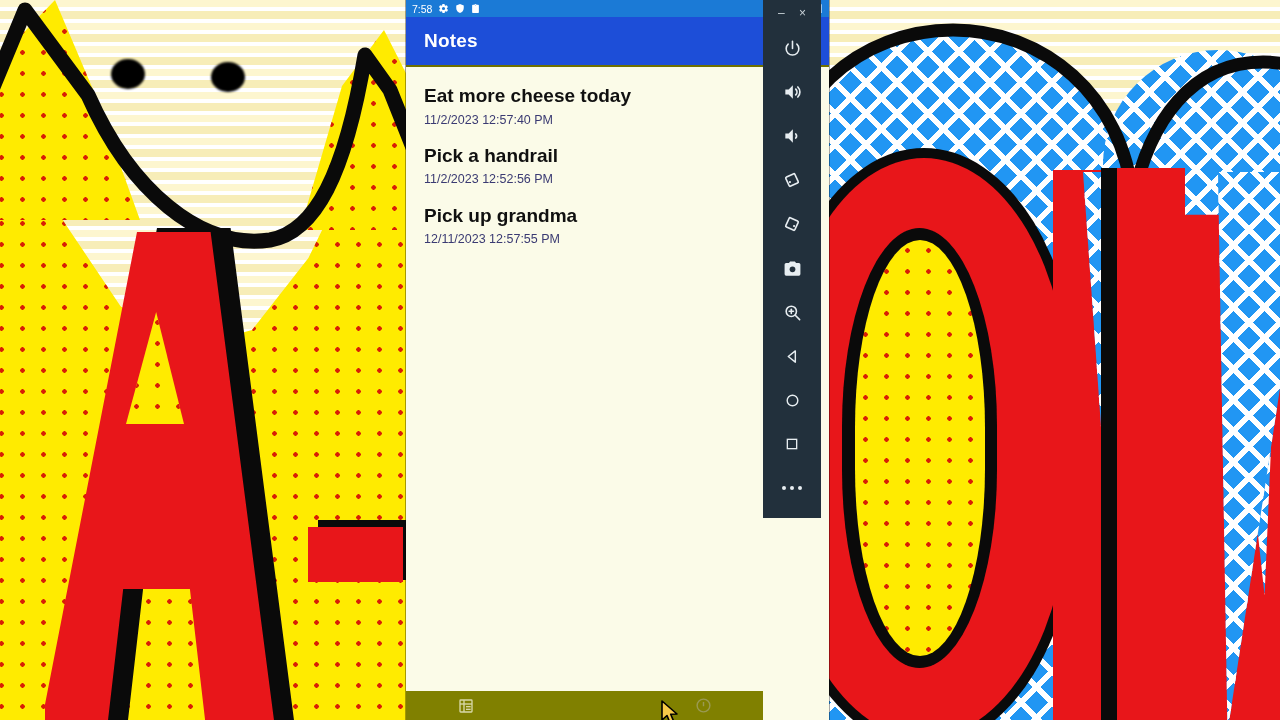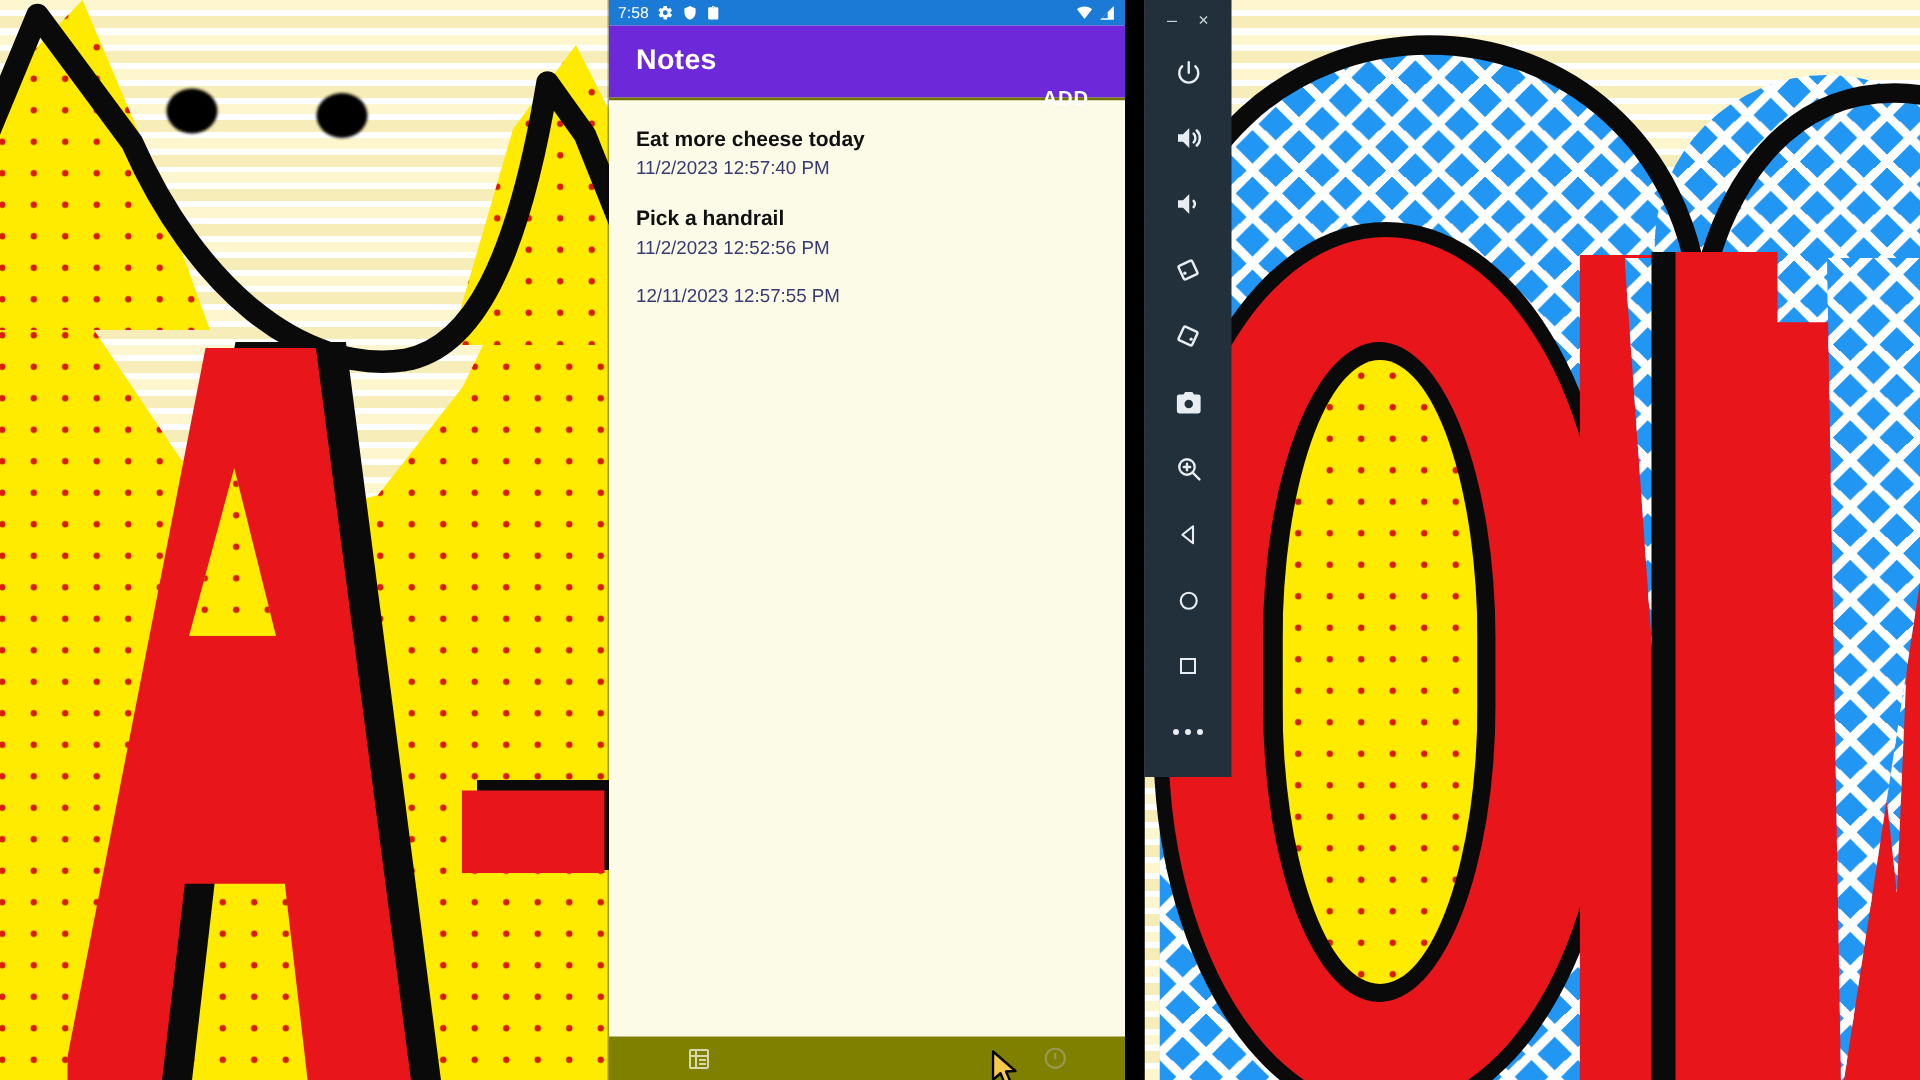--- a/index.html
+++ b/index.html
@@ -44,50 +44,50 @@
   }
   .blk { position:absolute; background:#0a0a0a; }
   .red { position:absolute; background:#e8161a; }
   .dot-eye { position:absolute; width:34px; height:30px; background:#000; border-radius:50%; filter:blur(1.2px); }
 
   
   .letterA { position:absolute; font-family:"DejaVu Sans", sans-serif; font-weight:bold; line-height:1; }
 
   
   #phone {
-    position:absolute; left:406px; top:0; width:344px; height:720px;
+    position:absolute; left:406px; top:0; width:423px; height:720px;
     background:#fbfbe8; overflow:hidden;
     box-shadow:0 0 0 1px rgba(0,0,0,.35);
   }
   
   #statusbar {
     height:17px; background:#1b7ad6; color:#fff;
     display:flex; align-items:center; padding:0 6px; gap:6px;
     font-size:10.5px;
   }
   #statusbar .sbicons { display:flex; align-items:center; gap:6px; }
   #statusbar .right { margin-left:auto; display:flex; align-items:center; gap:2px; }
   .svgi { display:block; }
 
   
   #appbar {
-    height:48px; background:#6d28d9; color:#fff;
+    height:48px; background:#1d4ed8; color:#fff;
     display:flex; align-items:center; padding:0 18px;
   }
   #appbar .title { font-size:19px; font-weight:bold; letter-spacing:.2px; }
   #appbar .add {
     margin-left:auto; font-size:13.5px; font-weight:bold; letter-spacing:.6px;
     padding:4px 6px; cursor:pointer;margin-top:48px;
   }
   .barline { height:2px; background:#6f7000; }
 
   
   #notelist { background:#fbfbe8; padding:15px 0 0 0; height:626px; }
   .note { padding:0 18px 11px 18px; cursor:pointer; }
-  .note .t { font-size:14px; font-weight:bold; color:#101010; line-height:1.45; }
+  .note .t { font-size:19px; font-weight:bold; color:#101010; line-height:1.45; }
   .note .d { font-size:12.5px; color:#3a3a72; line-height:1.7; }
 
   
   #navbar {
     position:absolute; left:0; bottom:0; width:357px; height:29px;
     background:#808000; display:flex; align-items:center;
   }
   #navbar .slot { flex:1; display:flex; align-items:center; justify-content:center; }
 
   
@@ -211,20 +211,21 @@
     <div id="notelist">
       <div class="note">
         <div class="t">Eat more cheese today</div>
         <div class="d">11/2/2023 12:57:40 PM</div>
       </div>
       <div class="note">
         <div class="t">Pick a handrail</div>
         <div class="d">11/2/2023 12:52:56 PM</div>
       </div>
       <div class="note">
+        <div class="t">Pick up grandma</div>
         <div class="d">12/11/2023 12:57:55 PM</div>
       </div>
     </div>
 
     <div id="navbar">
       <div class="slot">
         <span>
           <svg class="svgi" width="16" height="16" viewBox="0 0 24 24" fill="none" stroke="#d8d8a8" stroke-width="2">
             <rect x="3" y="3" width="18" height="18" rx="1"></rect>
             <line x1="3" y1="9" x2="21" y2="9"></line>

